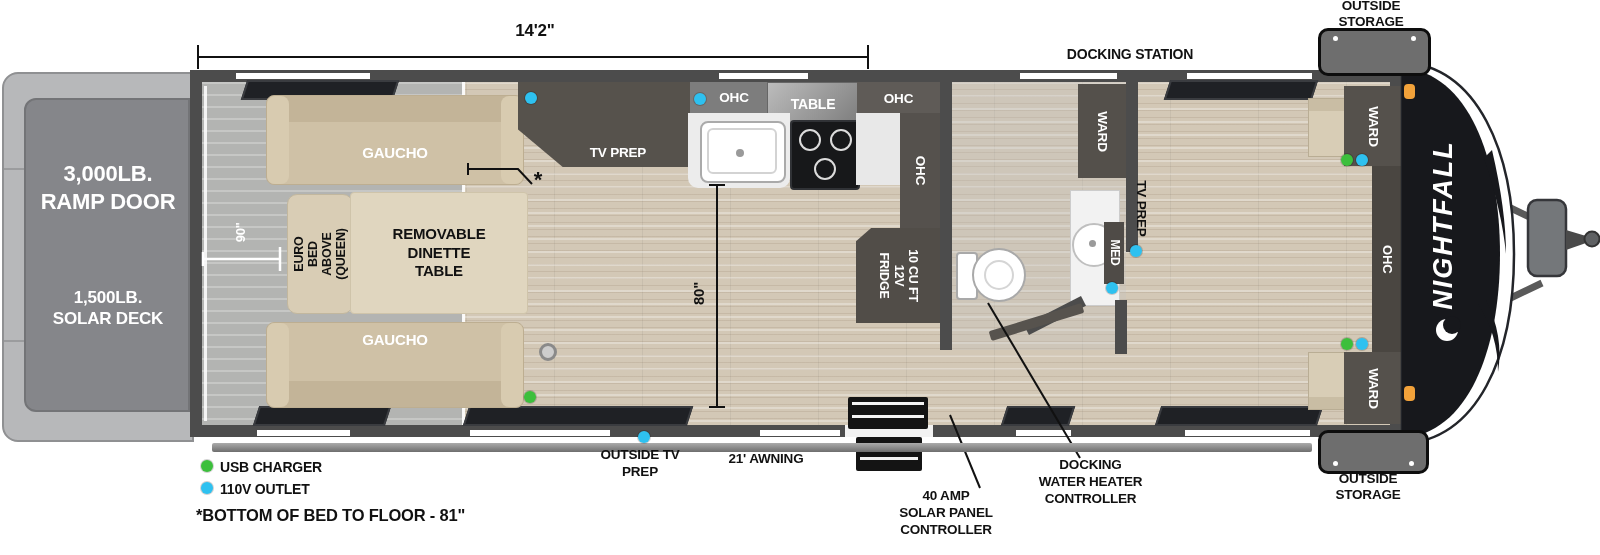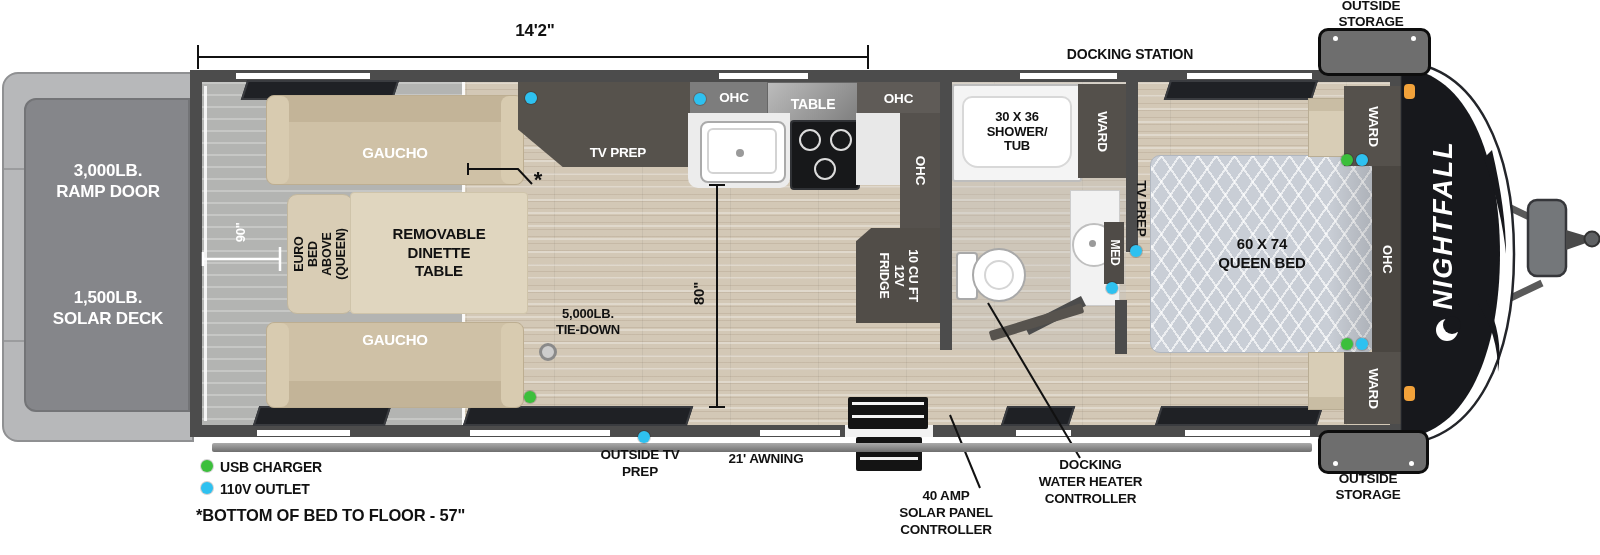--- a/index.html
+++ b/index.html
@@ -34,21 +34,21 @@
 </style>
 </head>
 <body>
 
 <div id="canvas">
 
   <div class="abs" style="left:2px;top:72px;width:188px;height:366px;background:#b7b8ba;border:2px solid #8f9092;border-radius:16px 0 0 16px;"></div>
   <div class="abs" style="left:4px;top:168px;width:26px;height:2px;background:#9b9c9e;"></div>
   <div class="abs" style="left:4px;top:340px;width:26px;height:2px;background:#9b9c9e;"></div>
   <div class="abs" style="left:24px;top:98px;width:162px;height:310px;background:#85868a;border:2px solid #737477;border-radius:12px 0 0 12px;"></div>
-  <div class="lbl white" style="left:28px;top:160px;width:160px;font-size:17px;">3,000LB.
+  <div class="lbl white" style="left:28px;top:160px;width:160px;font-size:22px;">3,000LB.
 RAMP DOOR</div>
   <div class="lbl white" style="left:28px;top:287px;width:160px;font-size:17px;">1,500LB.
 SOLAR DECK</div>
 
   <div class="abs wood" style="left:202px;top:82px;width:1191px;height:343px;"></div>
   <div class="abs grayfloor" style="left:202px;top:82px;width:261px;height:343px;"></div>
   <div class="abs" style="left:462px;top:82px;width:3px;height:343px;background:rgba(255,255,255,.9);"></div>
   <div class="abs" style="left:951px;top:82px;width:175px;height:268px;background:rgba(195,195,195,.28);"></div>
 
   <div class="abs wall" style="left:190px;top:70px;width:1212px;height:12px;"></div>
@@ -89,22 +89,20 @@
   <div class="abs rot" style="left:287px;top:194px;width:64px;height:118px;background:#d9cdb5;border:1px solid #c2b79e;border-radius:10px;">
     <div class="rm90 lbl" style="position:static;width:116px;font-size:12.5px;line-height:1.12;">EURO BED
 ABOVE
 (QUEEN)</div>
   </div>
   <div class="abs rot" style="left:350px;top:192px;width:176px;height:120px;background:#e0d6bf;border:1px solid #cfc4aa;border-radius:4px;">
     <div class="lbl" style="position:static;width:100%;font-size:15px;">REMOVABLE
 DINETTE
 TABLE</div>
   </div>
-  <div class="lbl" style="left:532px;top:306px;width:112px;font-size:13px;">5,000LB.
-TIE-DOWN</div>
   <div class="abs" style="left:539px;top:343px;width:12px;height:12px;border:3px solid #8a8a8a;border-radius:50%;background:#cdcdcd;"></div>
 
   <div class="abs cab-grain" style="left:518px;top:82px;width:172px;height:85px;background:#56524c;clip-path:polygon(0 0,100% 0,100% 100%,26% 100%,0 56%);"></div>
   <div class="lbl white" style="left:548px;top:144px;width:140px;font-size:13.5px;">TV PREP</div>
 
   <div class="abs" style="left:690px;top:82px;width:77px;height:46px;background:#7d7d7d;border-bottom:3px solid #5c5c5c;"></div>
   <div class="lbl white" style="left:706px;top:89px;width:56px;font-size:13.5px;">OHC</div>
 
   <div class="abs rot" style="left:767px;top:82px;width:90px;height:44px;background:linear-gradient(135deg,#bcbcbc,#7c7c7c);border:1px solid #666;">
     <div class="lbl white" style="position:static;width:100%;font-size:14px;">TABLE</div>
@@ -128,27 +126,20 @@
   <div class="abs rot" style="left:900px;top:113px;width:40px;height:115px;background:#55514d;">
     <div class="r90 lbl white" style="position:static;width:60px;font-size:13.5px;">OHC</div>
   </div>
   <div class="abs rot cab-grain" style="left:856px;top:228px;width:84px;height:95px;background:#514d48;clip-path:polygon(18% 0,100% 0,100% 100%,0 100%,0 14%);">
     <div class="r90 lbl white" style="position:static;width:95px;font-size:12.5px;line-height:1.15;">10 CU FT
 12V
 FRIDGE</div>
   </div>
 
   <div class="abs wall" style="left:940px;top:82px;width:12px;height:268px;"></div>
-  <div class="abs" style="left:952px;top:84px;width:126px;height:94px;background:#f4f4f4;border:2px solid #bdbdbd;border-radius:3px;">
-    <div class="abs rot" style="left:8px;top:10px;width:106px;height:68px;background:#fff;border:2px solid #d8d8d8;border-radius:10px 10px 16px 16px;">
-      <div class="lbl" style="position:static;width:100%;font-size:13px;line-height:1.15;">30 X 36
-SHOWER/
-TUB</div>
-    </div>
-  </div>
   <div class="abs rot" style="left:1078px;top:84px;width:48px;height:94px;background:#54504b;">
     <div class="r90 lbl white" style="position:static;width:70px;font-size:13.5px;">WARD</div>
   </div>
 
   <div class="abs" style="left:956px;top:252px;width:18px;height:44px;background:#fff;border:2px solid #a9a9a9;border-radius:4px;"></div>
   <div class="abs" style="left:972px;top:248px;width:50px;height:50px;background:#fff;border:2px solid #a9a9a9;border-radius:50%;">
     <div class="abs" style="left:10px;top:10px;width:26px;height:26px;border:2px solid #d5d5d5;border-radius:50%;"></div>
   </div>
 
   <div class="abs" style="left:1070px;top:190px;width:48px;height:114px;background:#f2f2f2;border:1px solid #ccc;"></div>
@@ -158,24 +149,20 @@
     <div class="r90 lbl white" style="position:static;width:48px;font-size:12px;">MED</div>
   </div>
 
   <div class="abs wall" style="left:1126px;top:82px;width:12px;height:170px;"></div>
   <div class="abs wall" style="left:1115px;top:300px;width:12px;height:54px;"></div>
   <div class="abs wall" style="left:1023px;top:310px;width:64px;height:11px;transform:rotate(-27deg);"></div>
   <div class="abs" style="left:988px;top:317px;width:97px;height:10px;background:#57534e;border-radius:2px;transform:rotate(-17deg);"></div>
 
   <div class="abs rot" style="left:1106px;top:200px;width:70px;height:16px;">
     <div class="r90 lbl" style="position:static;width:70px;font-size:13.5px;">TV PREP</div>
-  </div>
-  <div class="abs rot mattress" style="left:1150px;top:155px;width:222px;height:196px;">
-    <div class="lbl" style="position:static;width:100%;font-size:15px;">60 X 74
-QUEEN BED</div>
   </div>
   <div class="abs" style="left:1308px;top:98px;width:50px;height:57px;background:#d8cdb6;border:1px solid #b9ad94;">
     <div class="abs" style="left:0;top:0;width:100%;height:12px;background:#c9bda4;"></div>
   </div>
   <div class="abs" style="left:1308px;top:352px;width:50px;height:56px;background:#d8cdb6;border:1px solid #b9ad94;">
     <div class="abs" style="left:0;bottom:0;width:100%;height:12px;background:#c9bda4;"></div>
   </div>
   <div class="abs rot" style="left:1344px;top:86px;width:58px;height:80px;background:#55514c;">
     <div class="r90 lbl white" style="position:static;width:70px;font-size:13.5px;">WARD</div>
   </div>
@@ -269,21 +256,21 @@
 SOLAR PANEL
 CONTROLLER</div>
   <div class="lbl" style="left:1018px;top:456px;width:145px;font-size:13.5px;">DOCKING
 WATER HEATER
 CONTROLLER</div>
 
   <div class="dot g" style="left:201px;top:460px;"></div>
   <div class="lbl" style="left:220px;top:459px;width:140px;font-size:14px;text-align:left;">USB CHARGER</div>
   <div class="dot b" style="left:201px;top:482px;"></div>
   <div class="lbl" style="left:220px;top:481px;width:140px;font-size:14px;text-align:left;">110V OUTLET</div>
-  <div class="lbl" style="left:196px;top:505px;width:320px;font-size:16.5px;text-align:left;">*BOTTOM OF BED TO FLOOR - 57"</div>
+  <div class="lbl" style="left:196px;top:505px;width:320px;font-size:16.5px;text-align:left;">*BOTTOM OF BED TO FLOOR - 81"</div>
 
   <div class="dot b" style="left:525px;top:92px;"></div>
   <div class="dot b" style="left:694px;top:93px;"></div>
   <div class="dot g" style="left:524px;top:391px;"></div>
   <div class="dot b" style="left:638px;top:431px;"></div>
   <div class="dot b" style="left:1106px;top:282px;"></div>
   <div class="dot b" style="left:1130px;top:245px;"></div>
   <div class="dot g" style="left:1341px;top:154px;"></div>
   <div class="dot b" style="left:1356px;top:154px;"></div>
   <div class="dot g" style="left:1341px;top:338px;"></div>

